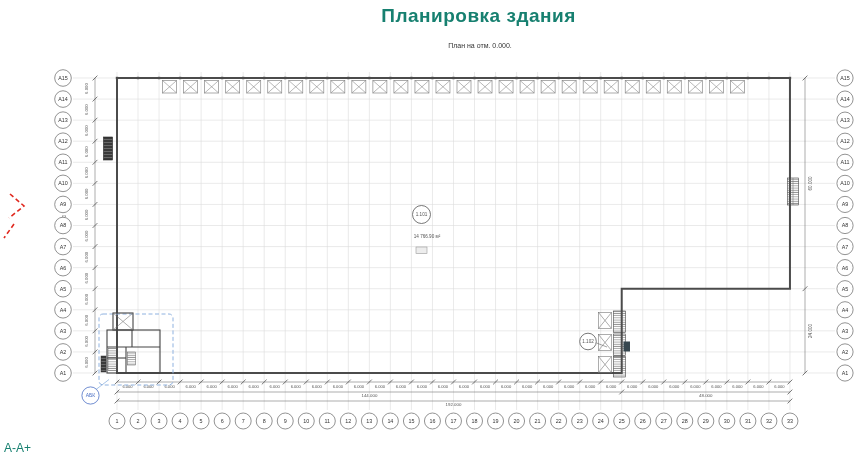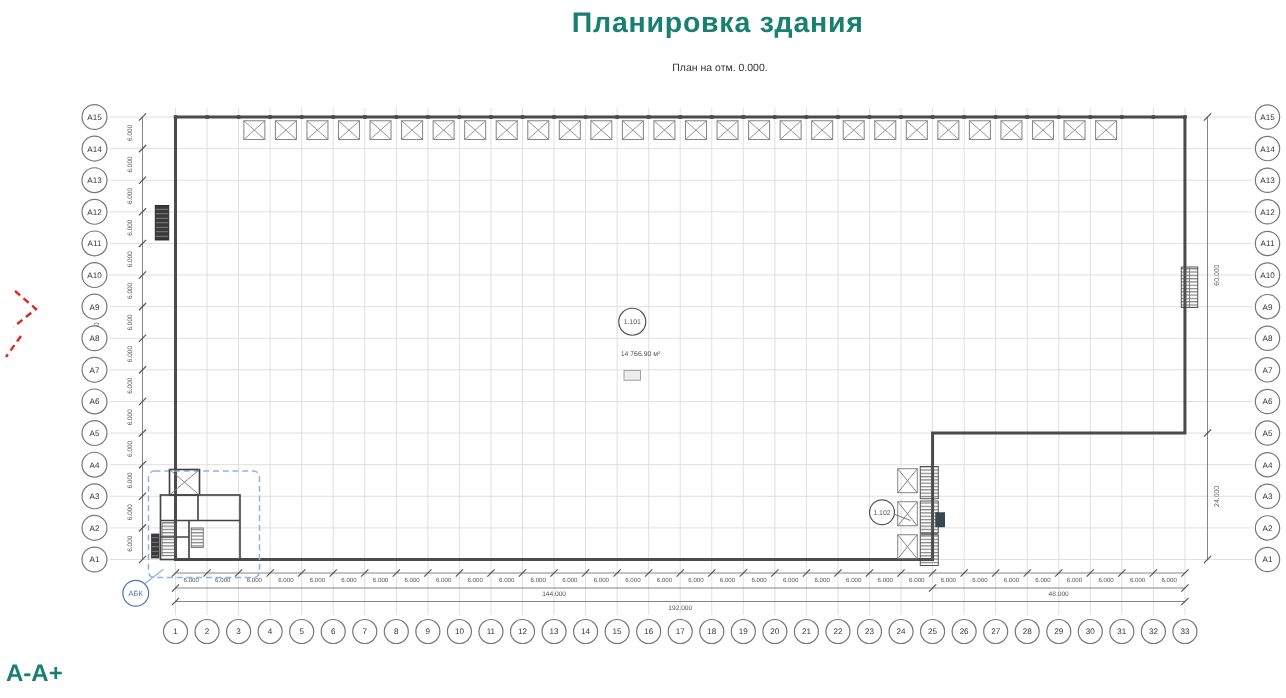--- a/index.html
+++ b/index.html
@@ -2,22 +2,22 @@
 <html style="--accent: #178070;"><head>
 <meta charset="utf-8">
 <style>
   html,body{margin:0;padding:0;background:#fff;}
   body{width:857px;height:465px;position:relative;overflow:hidden;
        font-family:"Liberation Sans","DejaVu Sans",sans-serif;}
   .title{position:absolute;top:5px;left:0;width:957px;text-align:center;
          font-size:19px;font-weight:bold;color:var(--accent,#178070);letter-spacing:.5px;}
   .subtitle{position:absolute;top:42px;left:0;width:960px;text-align:center;
             font-size:7px;color:#333;}
-  .section-label{position:absolute;left:4px;top:441px;font-size:16px;
-                 font-weight:bold;color:var(--accent,#178070);}
+  .section-label{position:absolute;left:4px;top:441px;font-size:12px;
+                 font-weight:normal;color:var(--accent,#178070);}
   svg{position:absolute;left:0;top:0;}
   svg text{font-family:"Liberation Sans","DejaVu Sans",sans-serif;}
   .wl{stroke:#444;stroke-width:1.1;fill:none;}
   .th{stroke:#777;stroke-width:.6;fill:none;}
 </style>
 </head>
 <body>
 
 <div class="title">Планировка здания</div>
 <div class="subtitle">План на отм. 0.000.</div>

